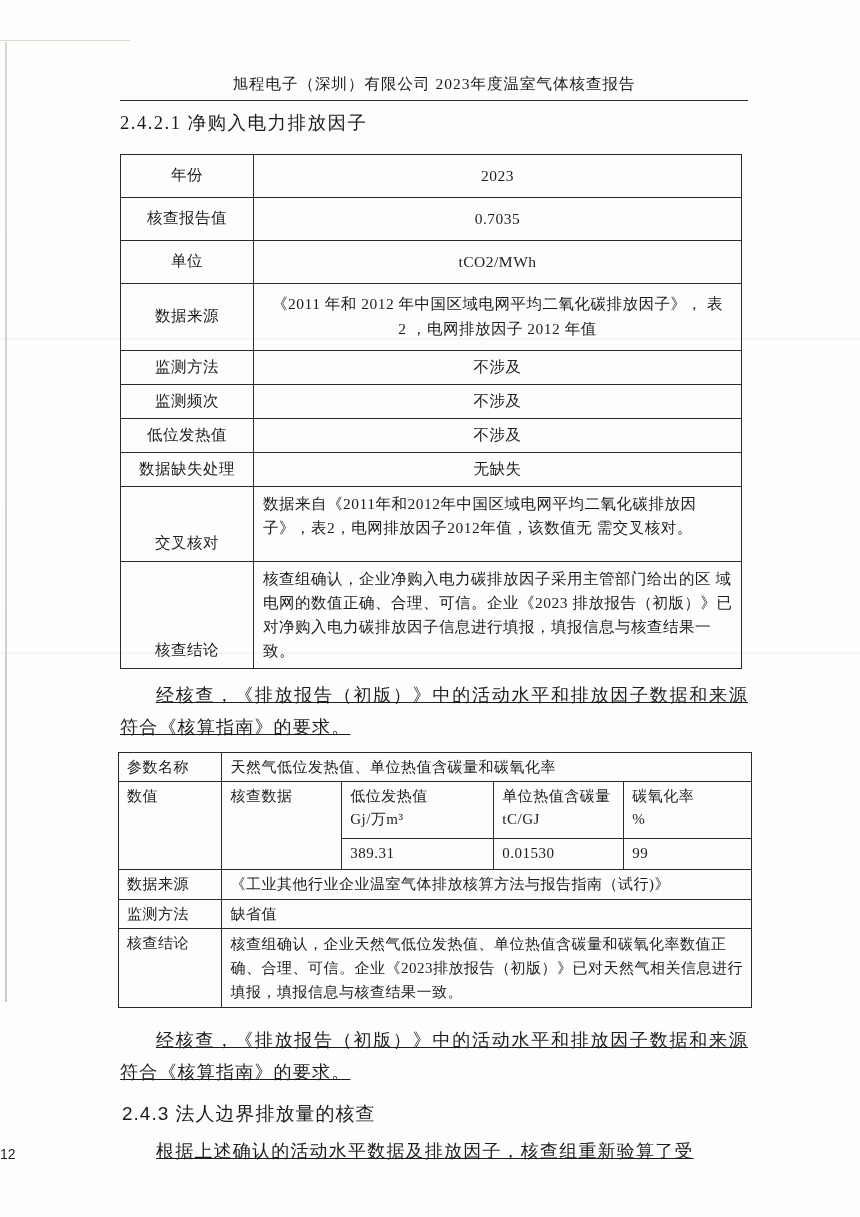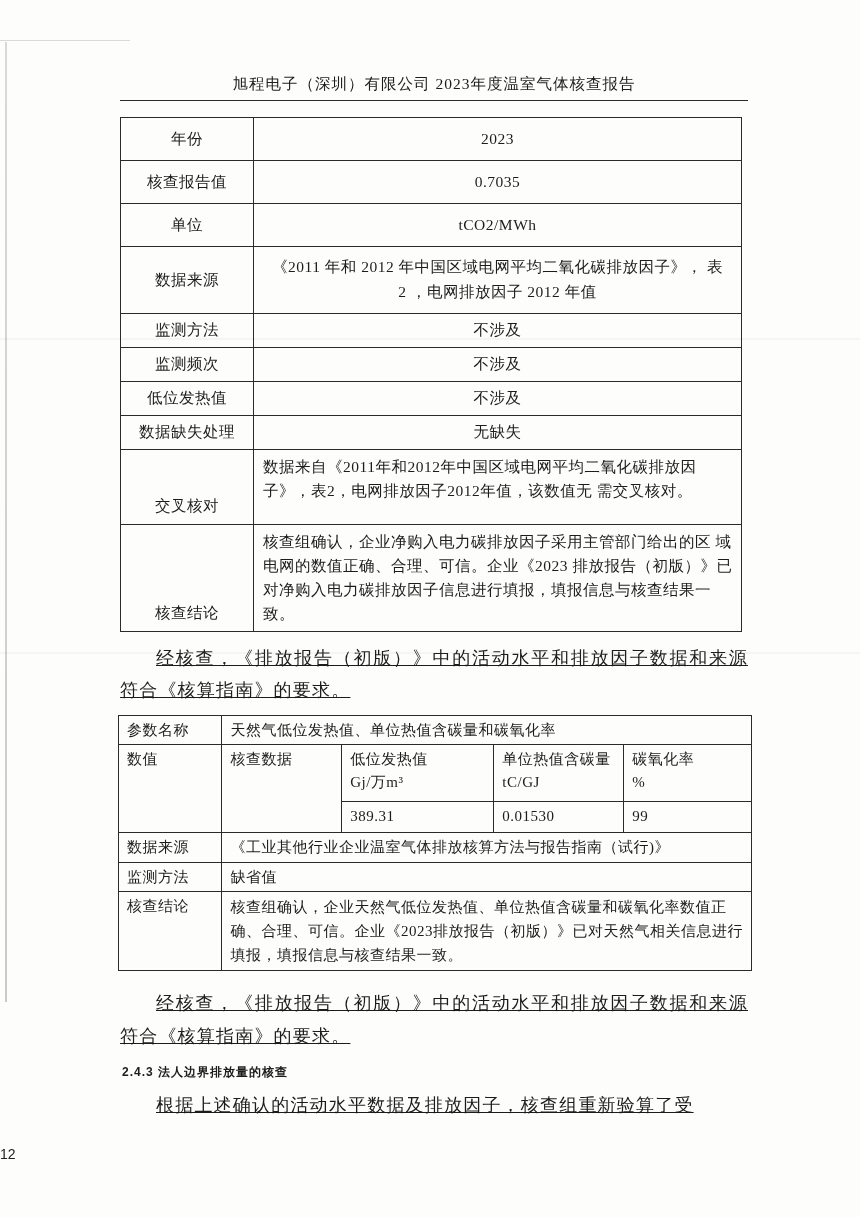--- a/index.html
+++ b/index.html
@@ -44,22 +44,22 @@
     font-size: 18.5px;
     font-weight: normal;
     margin: 8px 0 0 0;
     line-height: 1.55;
     letter-spacing: 1.5px;
   }
   h2.sec.wrap { margin: 2px 0 0 0; font-size: 18px; letter-spacing: 1px; line-height: 1.7; }
 
   h3.sec-bold {
     font-family: "Liberation Sans", "DejaVu Sans", sans-serif;
-    font-weight: bold;
-    font-size: 12px;
+    font-weight: normal;
+    font-size: 19px;
     letter-spacing: 1px;
     margin: 12px 0 0 2px;
   }
 
   p.body-para {
     font-size: 18px;
     line-height: 1.8;
     letter-spacing: 1.2px;
     text-indent: 2em;
     margin: 10px 0 0 0;
@@ -129,20 +129,21 @@
 <body>
 
 <div class="page">
   <div class="edge-left"></div>
   <div class="edge-top"></div>
   <div class="streak s1"></div>
   <div class="streak s2"></div>
 
   <div class="doc-header">旭程电子（深圳）有限公司 2023年度温室气体核查报告</div>
 
+  <h2 class="sec">2.4.2.1 净购入电力排放因子</h2>
 
   <table class="t1">
     <tbody>
         <tr class="h36">
       <td class="lbl">年份</td>
       <td class="val">2023</td>
     </tr>
     <tr class="h36">
       <td class="lbl">核查报告值</td>
       <td class="val">0.7035</td>

